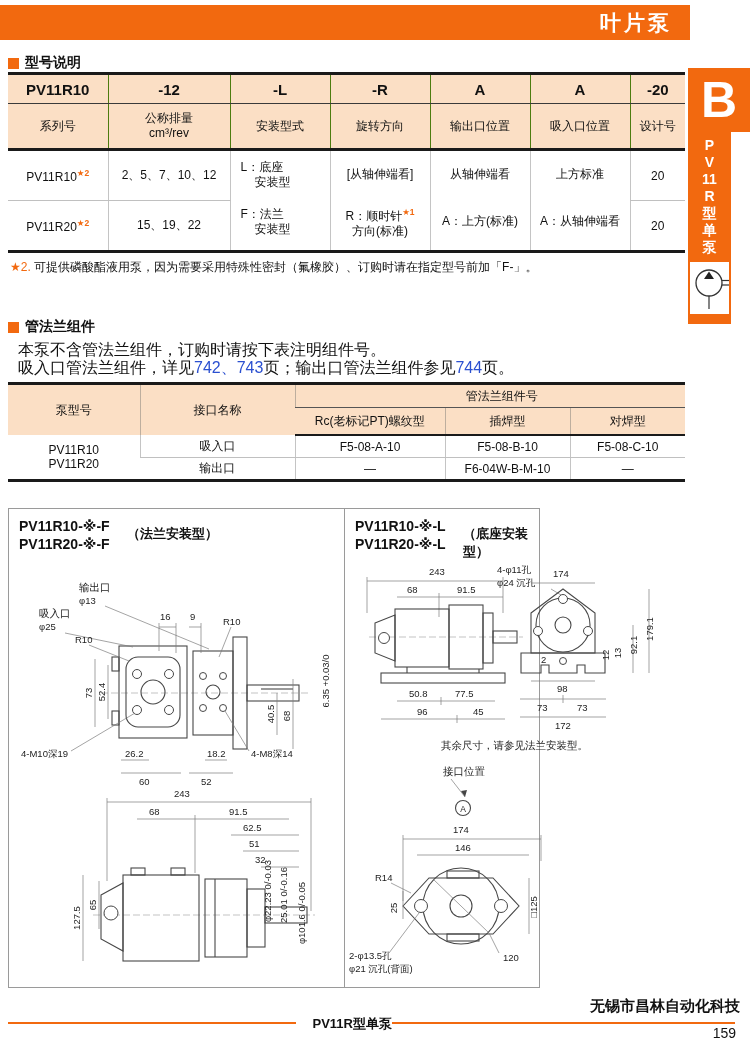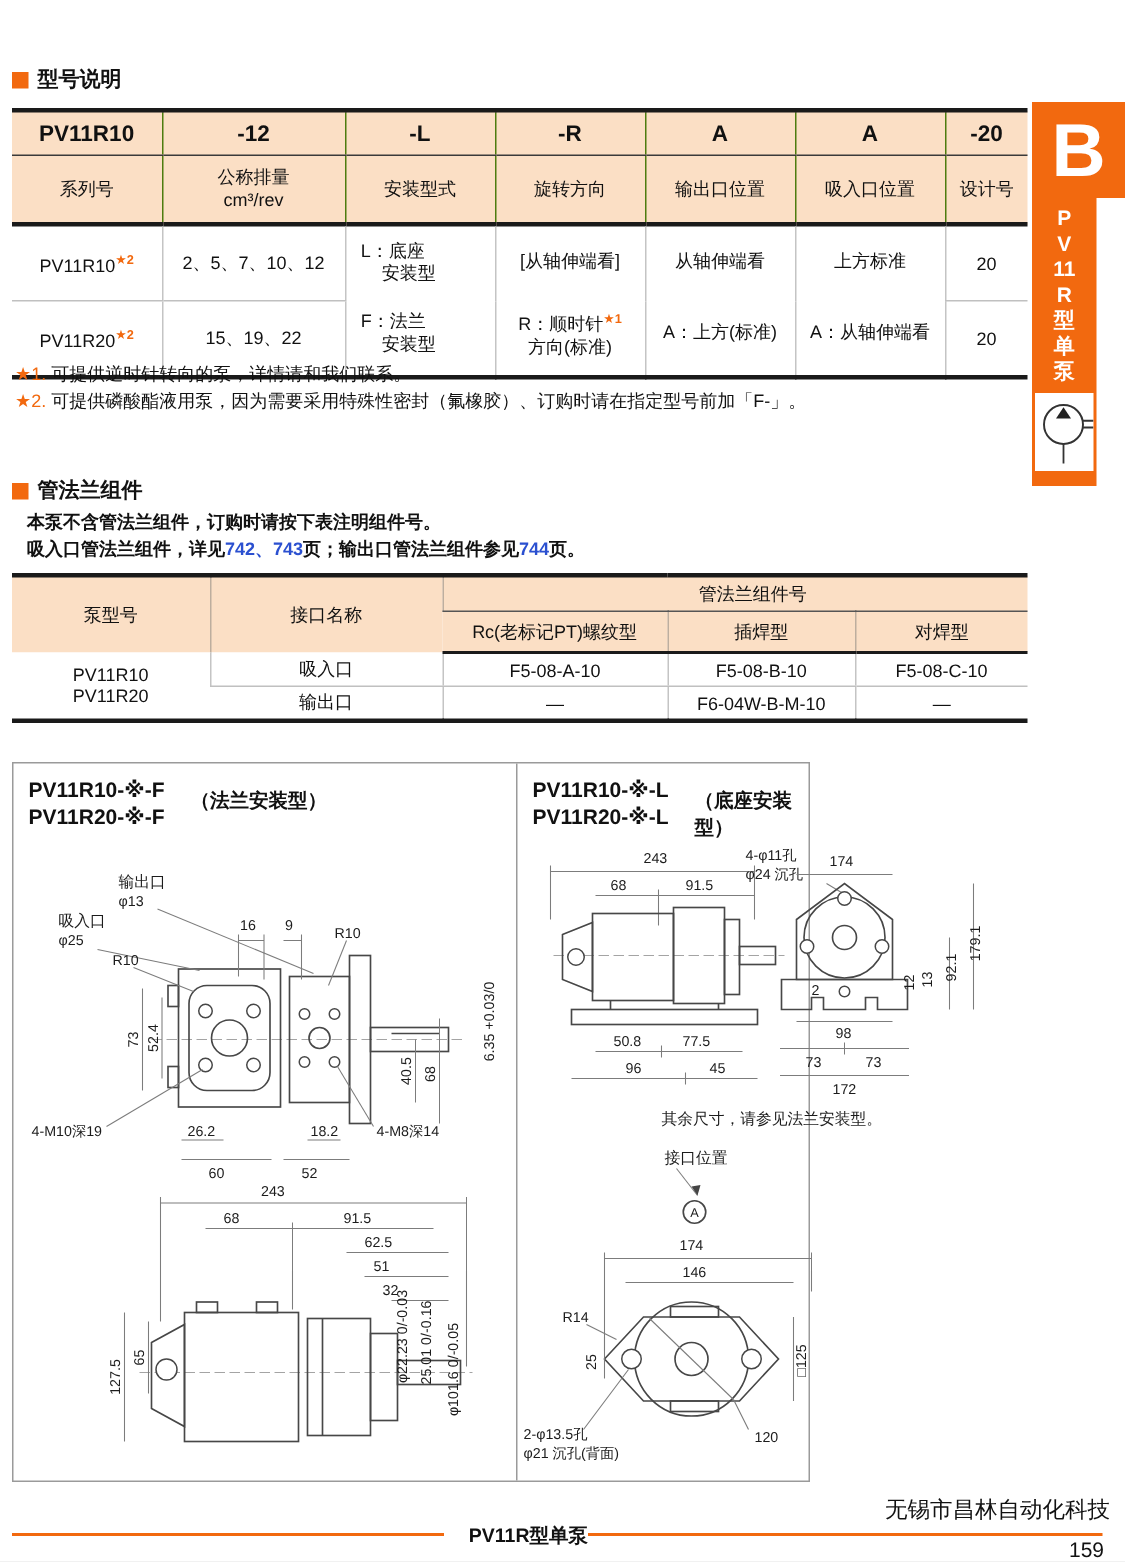--- a/index.html
+++ b/index.html
@@ -29,21 +29,21 @@
   .mt .body td{background:#fff;height:47px;border-left:1px solid #c4c4c4;}
   .mt .body td:first-child{border-left:none;}
   .mt .r1 .sep{border-bottom:1px solid #c0c0c0;}
   .mt .opt{padding:0;vertical-align:top;}
   .opt-top,.opt-bot{height:47px;display:flex;align-items:center;justify-content:center;line-height:15px;}
   .opt-left .opt-top,.opt-left .opt-bot{justify-content:flex-start;padding-left:10px;text-align:left;}
   sup.star{color:#f2690f;font-size:8.5px;font-weight:bold;}
   .note-line{position:absolute;left:10px;font-size:12px;}
   .note-line .mark{color:#f2690f;}
   
-  .para{position:absolute;left:18px;font-size:12px;font-weight:bold;}
+  .para{position:absolute;left:18px;font-size:16px;}
   .blue{color:#2b50d0;}
   .ft{position:absolute;left:8px;top:382px;width:677px;border-top:3px solid #1a1a1a;border-bottom:3px solid #1a1a1a;}
   .ft th{background:#fbdfc5;font-weight:normal;font-size:12px;border-left:1px solid #bdae9e;}
   .ft th:first-child{border-left:none;}
   .ft .grp{height:20px;border-bottom:1px solid #555;padding-left:24px;}
   .ft .typ th{height:24px;border-bottom:2.5px solid #1a1a1a;}
   .ft td{font-size:12px;height:19px;border-left:1px solid #c4c4c4;background:#fff;}
   .ft td:first-child{border-left:none;}
   .ft .r1 .sep{border-bottom:1px solid #c0c0c0;}
   
@@ -52,30 +52,33 @@
   .dw-title{position:absolute;font-weight:bold;font-size:14px;line-height:18px;}
   .dw-suffix{position:absolute;font-weight:bold;font-size:13px;}
   .dw-svg{position:absolute;top:52px;}
   .ln{stroke:#474747;stroke-width:1.1;fill:none;}
   .dm{stroke:#7c7c7c;stroke-width:.7;fill:none;}
   .cl{stroke:#9a9a9a;stroke-width:.6;fill:none;stroke-dasharray:7 3;}
   .draw svg text{font-size:9.5px;fill:#1c1c1c;font-family:"Liberation Sans","DejaVu Sans",sans-serif;}
   .draw svg text.cn{font-size:10.5px;}
   .hole{stroke:#474747;stroke-width:1;fill:#fff;}
   
-  .company{position:absolute;right:10px;top:997px;font-weight:normal;font-size:15px;}
+  .company{position:absolute;right:10px;top:997px;font-weight:bold;font-size:15px;}
   .frule{position:absolute;top:1022px;height:2px;background:#f2690f;}
   .flabel{position:absolute;left:296px;top:1015px;width:96px;text-align:right;font-weight:bold;font-size:13px;}
   .pageno{position:absolute;right:14px;top:1025px;font-size:14px;}
 </style>
 </head>
 <body>
 
 <div class="page">
 
+  <div class="banner">
+    <span>叶片泵</span>
+  </div>
 
   <div class="tabB">
     <span>B</span>
   </div>
   <div class="tabStrip">
     <span>P</span>
     <span>V</span>
     <span>11</span>
     <span>R</span>
     <span>型</span>
@@ -86,21 +89,21 @@
     <svg width="39" height="50" viewBox="0 0 39 50">
       <circle cx="19" cy="21" r="13" stroke="#333" stroke-width="1.3" fill="none"></circle>
       <polygon points="19,9.5 14,17 24,17" fill="#222"></polygon>
       <line x1="19" y1="34" x2="19" y2="47" stroke="#333" stroke-width="1.2"></line>
       <line x1="32" y1="18.5" x2="39" y2="18.5" stroke="#333" stroke-width="1.2"></line>
       <line x1="32" y1="23" x2="39" y2="23" stroke="#333" stroke-width="1.2"></line>
     </svg>
   </div>
   <div class="tabIconBar"></div>
 
-  <div class="sec-head" style="left:8px;top:44px;">
+  <div class="sec-head" style="left:8px;top:54px;">
     <span class="bullet"></span>
     <span>型号说明</span>
   </div>
 
   <table class="mt">
     <colgroup>
         <col style="width:100px">
         <col style="width:122px">
         <col style="width:100px">
         <col style="width:100px">
@@ -162,24 +165,20 @@
     <tr class="body">
       <td>
         <span>PV11R20</span><sup class="star">★2</sup>
       </td>
       <td>15、19、22</td>
       <td>20</td>
     </tr>
   </tbody>
     </table>
 
-  <div class="note-line" style="top:241px;">
-    <span class="mark">★1.</span>
-    <span>可提供逆时针转向的泵，详情请和我们联系。</span>
-  </div>
   <div class="note-line" style="top:259px;">
     <span class="mark">★2.</span>
     <span>可提供磷酸酯液用泵，因为需要采用特殊性密封（氟橡胶）、订购时请在指定型号前加「F-」。</span>
   </div>
 
   <div class="sec-head" style="left:8px;top:318px;">
     <span class="bullet"></span>
     <span>管法兰组件</span>
   </div>
   <div class="para" style="top:340px;">

